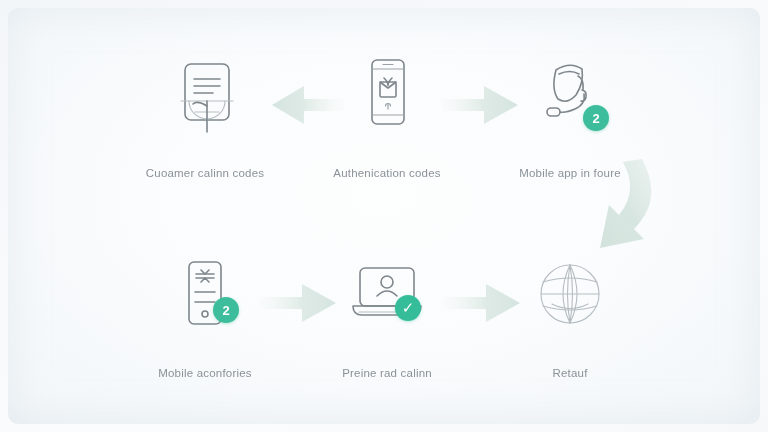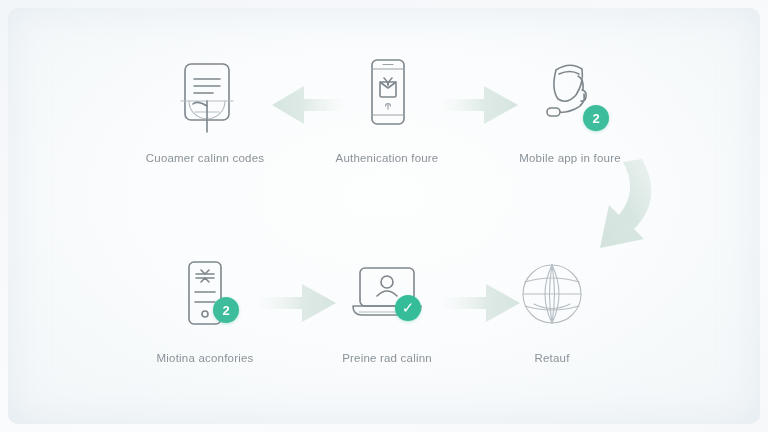--- a/index.html
+++ b/index.html
@@ -51,21 +51,21 @@
     height: 92px;
     display: flex;
     align-items: center;
     justify-content: center;
   }
   .node svg {
     display: block;
     overflow: visible;
   }
   .node .label {
-    margin-top: 9px;
+    margin-top: 24px;
     font-size: 11.5px;
     color: #8a9298;
     letter-spacing: 0.2px;
     line-height: 1.3;
     white-space: nowrap;
     filter: blur(0.15px);
   }
 
   
   .badge {
@@ -168,21 +168,21 @@
           <line class="stroke-icon-thin" x1="23" y1="61" x2="55" y2="61"></line>
           <line class="stroke-icon-thin" x1="34" y1="10.5" x2="44" y2="10.5"></line>
           <rect class="stroke-icon" x="31" y="28" width="16" height="15" rx="1.5"></rect>
           <path class="stroke-icon" d="M31 28 L39 34 L47 28"></path>
           <path class="stroke-icon" d="M35 24 q4 4 4 7"></path>
           <path class="stroke-icon" d="M43 24 q-4 4 -4 7"></path>
           <path class="stroke-icon-thin" d="M39 50 v5"></path>
           <path class="stroke-icon-thin" d="M36.5 52 a2.5 2.5 0 0 1 5 0"></path>
         </svg>
       </div>
-      <div class="label">Authenication foure</div>
+      <div class="label">Authenication codes</div>
     </div>
 
     <div class="arrow" style="left:440px; top:82px;">
       <svg width="86" height="46" viewBox="0 0 86 46">
         <defs>
           <linearGradient id="gR1" x1="0" y1="0" x2="1" y2="0">
             <stop offset="0%" stop-color="#eef4f1" stop-opacity="0.15"></stop>
             <stop offset="55%" stop-color="#d8e6e0" stop-opacity="0.95"></stop>
             <stop offset="100%" stop-color="#cfe0da" stop-opacity="1"></stop>
           </linearGradient>
@@ -232,21 +232,21 @@
           <line class="stroke-icon" x1="31" y1="20" x2="49" y2="20"></line>
           <line class="stroke-icon" x1="31" y1="24" x2="49" y2="24"></line>
           <path class="stroke-icon" d="M36 16 l4 4 l4 -4"></path>
           <path class="stroke-icon" d="M36 28 l4 -4 l4 4"></path>
           <line class="stroke-icon" x1="30" y1="38" x2="50" y2="38"></line>
           <line class="stroke-icon" x1="30" y1="48" x2="50" y2="48"></line>
           <circle class="stroke-icon" cx="40" cy="60" r="3"></circle>
         </svg>
         <div class="badge" style="left:83px; top:47px;">2</div>
       </div>
-      <div class="label">Miotina aconfories</div>
+      <div class="label">Mobile aconfories</div>
     </div>
 
     <div class="arrow" style="left:258px; top:280px;">
       <svg width="86" height="46" viewBox="0 0 86 46">
         <defs>
           <linearGradient id="gR2" x1="0" y1="0" x2="1" y2="0">
             <stop offset="0%" stop-color="#eef4f1" stop-opacity="0.15"></stop>
             <stop offset="55%" stop-color="#d8e6e0" stop-opacity="0.95"></stop>
             <stop offset="100%" stop-color="#cfe0da" stop-opacity="1"></stop>
           </linearGradient>
@@ -275,21 +275,21 @@
           <linearGradient id="gR3" x1="0" y1="0" x2="1" y2="0">
             <stop offset="0%" stop-color="#eef4f1" stop-opacity="0.15"></stop>
             <stop offset="55%" stop-color="#d8e6e0" stop-opacity="0.95"></stop>
             <stop offset="100%" stop-color="#cfe0da" stop-opacity="1"></stop>
           </linearGradient>
         </defs>
         <path d="M2 17 H44 V4 L78 23 L44 42 V29 H2 Z" fill="url(#gR3)"></path>
       </svg>
     </div>
 
-    <div class="node" style="left:477px; top:250px;">
+    <div class="node" style="left:495px; top:250px;">
       <div class="icon-wrap">
         <svg width="84" height="84" viewBox="0 0 84 84">
           <circle class="stroke-faint" cx="42" cy="40" r="29"></circle>
           <path class="stroke-faint" d="M42 11 q-14 29 0 58"></path>
           <path class="stroke-faint" d="M42 11 q14 29 0 58"></path>
           <path class="stroke-faint" d="M42 11 q-5 29 0 58"></path>
           <path class="stroke-faint" d="M42 11 q5 29 0 58"></path>
           <path class="stroke-faint" d="M15 28 q27 -8 54 0"></path>
           <path class="stroke-faint" d="M13 40 h58"></path>
           <path class="stroke-faint" d="M15 52 q27 8 54 0"></path>

